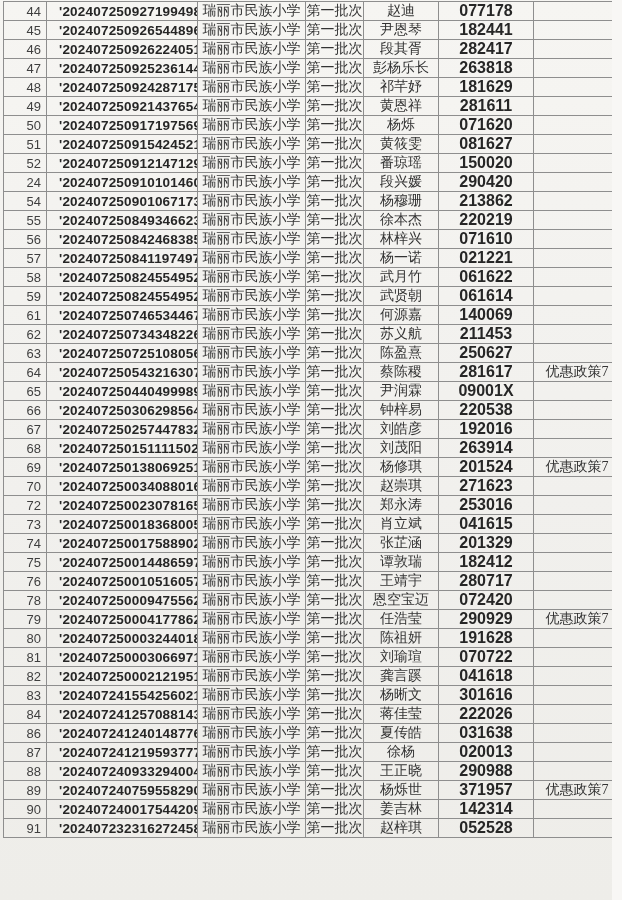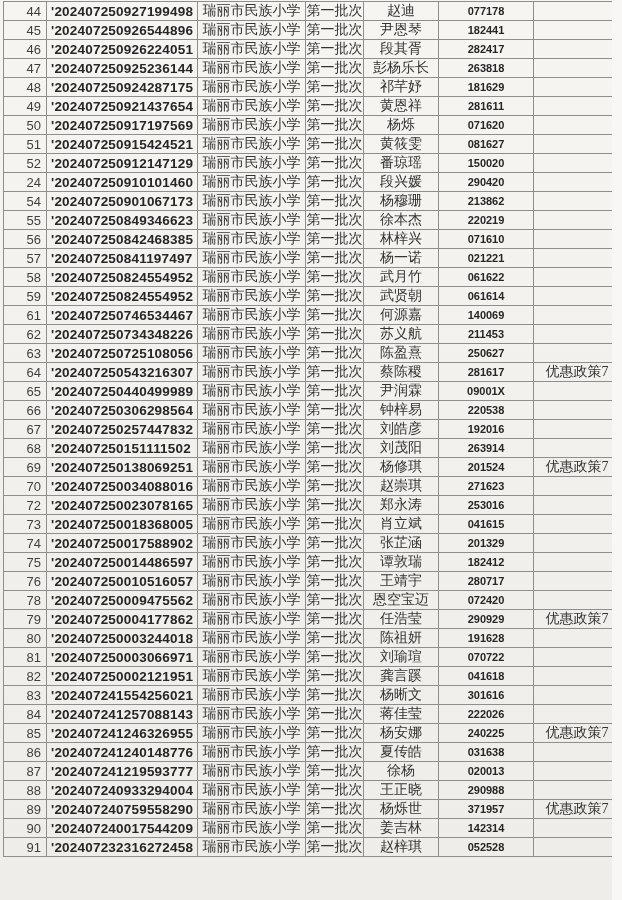--- a/index.html
+++ b/index.html
@@ -43,36 +43,36 @@
   }
   td.c-no {
     text-align: right;
     padding-right: 5px;
     font-family: "Liberation Sans", "DejaVu Sans", sans-serif;
     font-size: 13px;
     color: #3f3f3f;
   }
   td.c-id {
     text-align: left;
-    padding-left: 4px;
+    padding-left: 12px;
     font-family: "Liberation Sans", "DejaVu Sans", sans-serif;
     font-size: 13.5px;
     font-weight: 600;
     letter-spacing: 0.2px;
     color: var(--digits);
   }
   td.c-school, td.c-batch, td.c-name, td.c-policy {
     text-align: center;
     font-family: "Liberation Serif", "DejaVu Serif", serif;
     color: #333333;
   }
   td.c-number {
     text-align: center;
     font-family: "Liberation Sans", "DejaVu Sans", sans-serif;
-    font-size: 11px;
+    font-size: 16px;
     font-weight: 600;
     color: var(--digits);
   }
 </style>
 </head>
 <body>
 
 <div class="page">
   <table class="sheet">
     <colgroup>
@@ -461,29 +461,20 @@
   <tr>
     <td class="c-no">84</td>
     <td class="c-id">'202407241257088143</td>
     <td class="c-school">瑞丽市民族小学</td>
     <td class="c-batch">第一批次</td>
     <td class="c-name">蒋佳莹</td>
     <td class="c-number">222026</td>
     <td class="c-policy"></td>
   </tr>
 
-  <tr>
-    <td class="c-no">85</td>
-    <td class="c-id">'202407241246326955</td>
-    <td class="c-school">瑞丽市民族小学</td>
-    <td class="c-batch">第一批次</td>
-    <td class="c-name">杨安娜</td>
-    <td class="c-number">240225</td>
-    <td class="c-policy">优惠政策7</td>
-  </tr>
 
   <tr>
     <td class="c-no">86</td>
     <td class="c-id">'202407241240148776</td>
     <td class="c-school">瑞丽市民族小学</td>
     <td class="c-batch">第一批次</td>
     <td class="c-name">夏传皓</td>
     <td class="c-number">031638</td>
     <td class="c-policy"></td>
   </tr>

